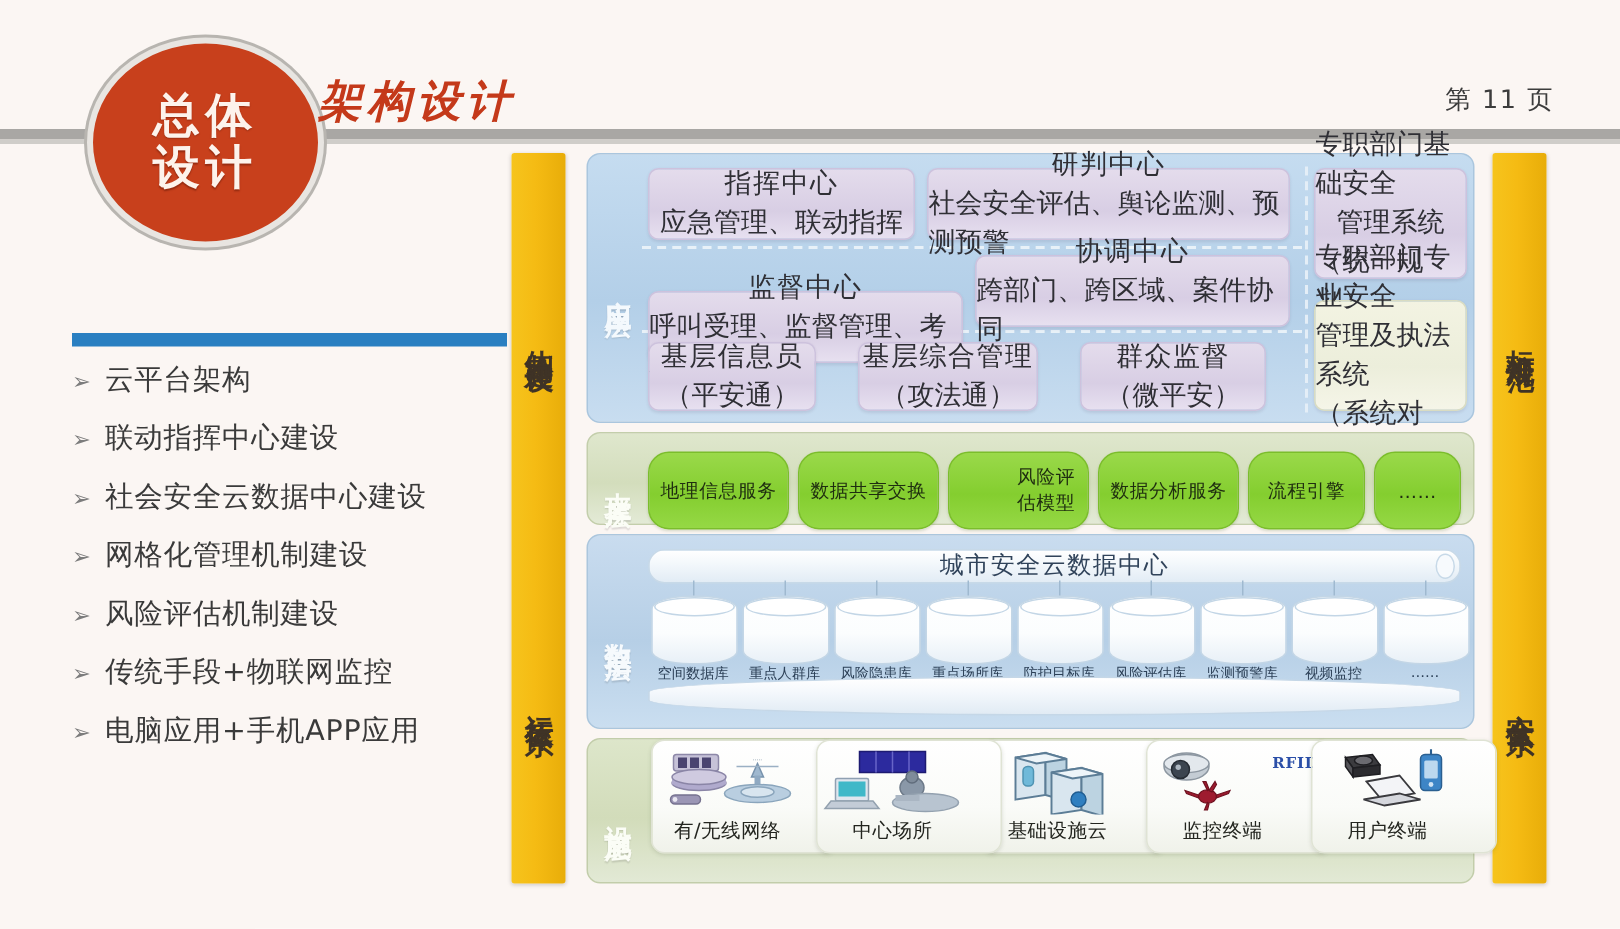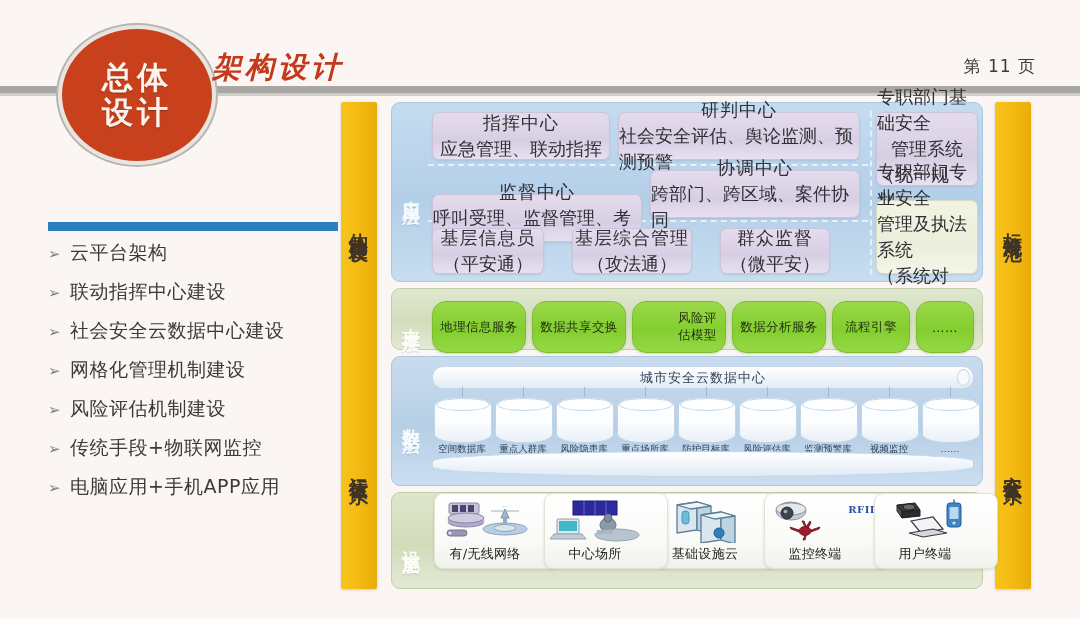--- a/index.html
+++ b/index.html
@@ -167,21 +167,21 @@
     background:linear-gradient(180deg,#c9dcef 0%,#b6cfe6 55%,#cadef0 100%);
     border:1px solid #abc6dd;
   }
   #band-data .band-lbl span{color:#f6fafd;}
   .cloud-bar{
     position:absolute;left:40px;top:9px;width:540px;height:21px;
     background:linear-gradient(180deg,#ffffff 0%,#f2f7fb 45%,#e2ecf5 100%);
     border:1px solid #c7d9e8;
     border-radius:11px;
     display:flex;align-items:center;justify-content:center;
-    font-size:13px;color:#30435a;letter-spacing:1px;
+    font-size:16px;color:#30435a;letter-spacing:1px;
   }
   .cloud-bar .cap{
     position:absolute;right:3px;top:2px;width:11px;height:15px;
     border:1px solid #c7d9e8;border-radius:50%;
     background:#f7fafd;
   }
   .db{
     position:absolute;top:40px;width:56px;
   }
   .db .stem{
@@ -336,21 +336,21 @@
           </div>
 
           <div class="pbox" style="left:4px;top:120px;width:112px;height:46px;">
             <div class="ln1">基层信息员</div>
             <div>（平安通）</div>
           </div>
           <div class="pbox" style="left:144px;top:120px;width:120px;height:46px;">
             <div class="ln1">基层综合管理</div>
             <div>（攻法通）</div>
           </div>
-          <div class="pbox" style="left:292px;top:120px;width:110px;height:46px;">
+          <div class="pbox" style="left:292px;top:120px;width:124px;height:46px;">
             <div class="ln1">群众监督</div>
             <div>（微平安）</div>
           </div>
         </div>
 
         <div class="app-right">
           <div class="pbox" style="left:0;top:4px;width:102px;height:74px;">
             <div>专职部门基础安全</div>
             <div>管理系统</div>
             <div>（统一规划）</div>

